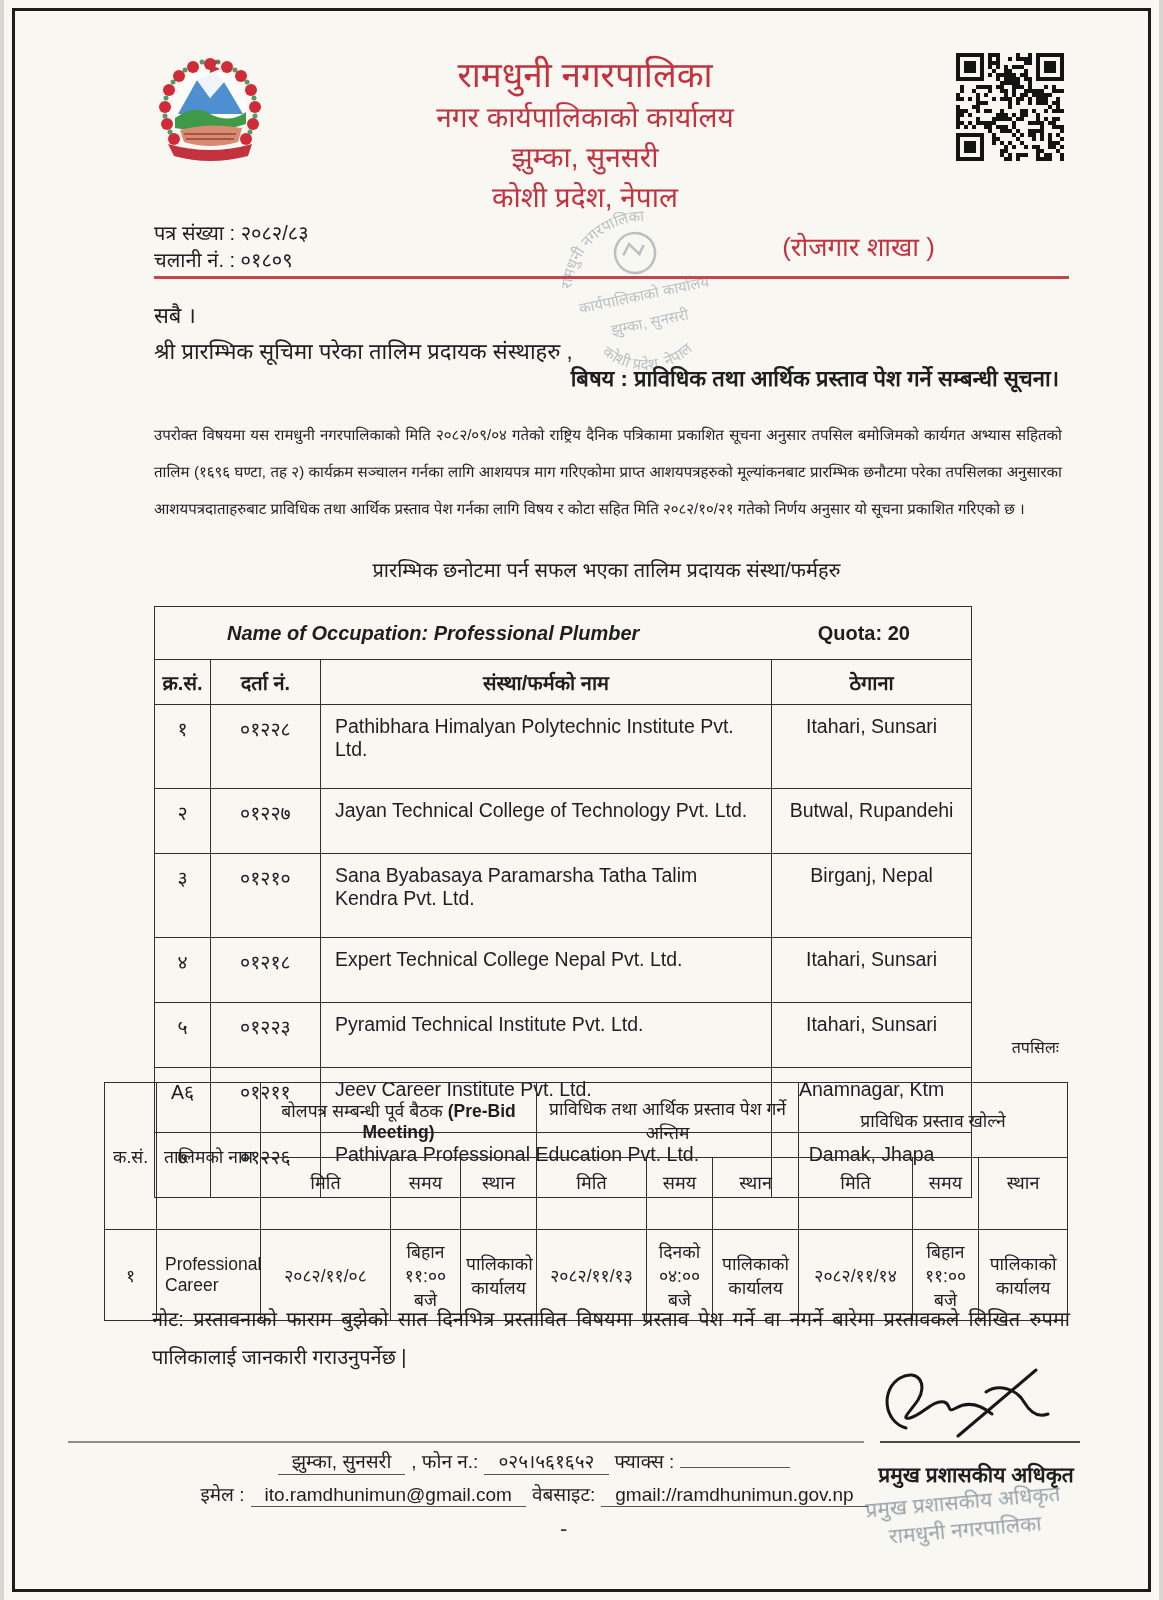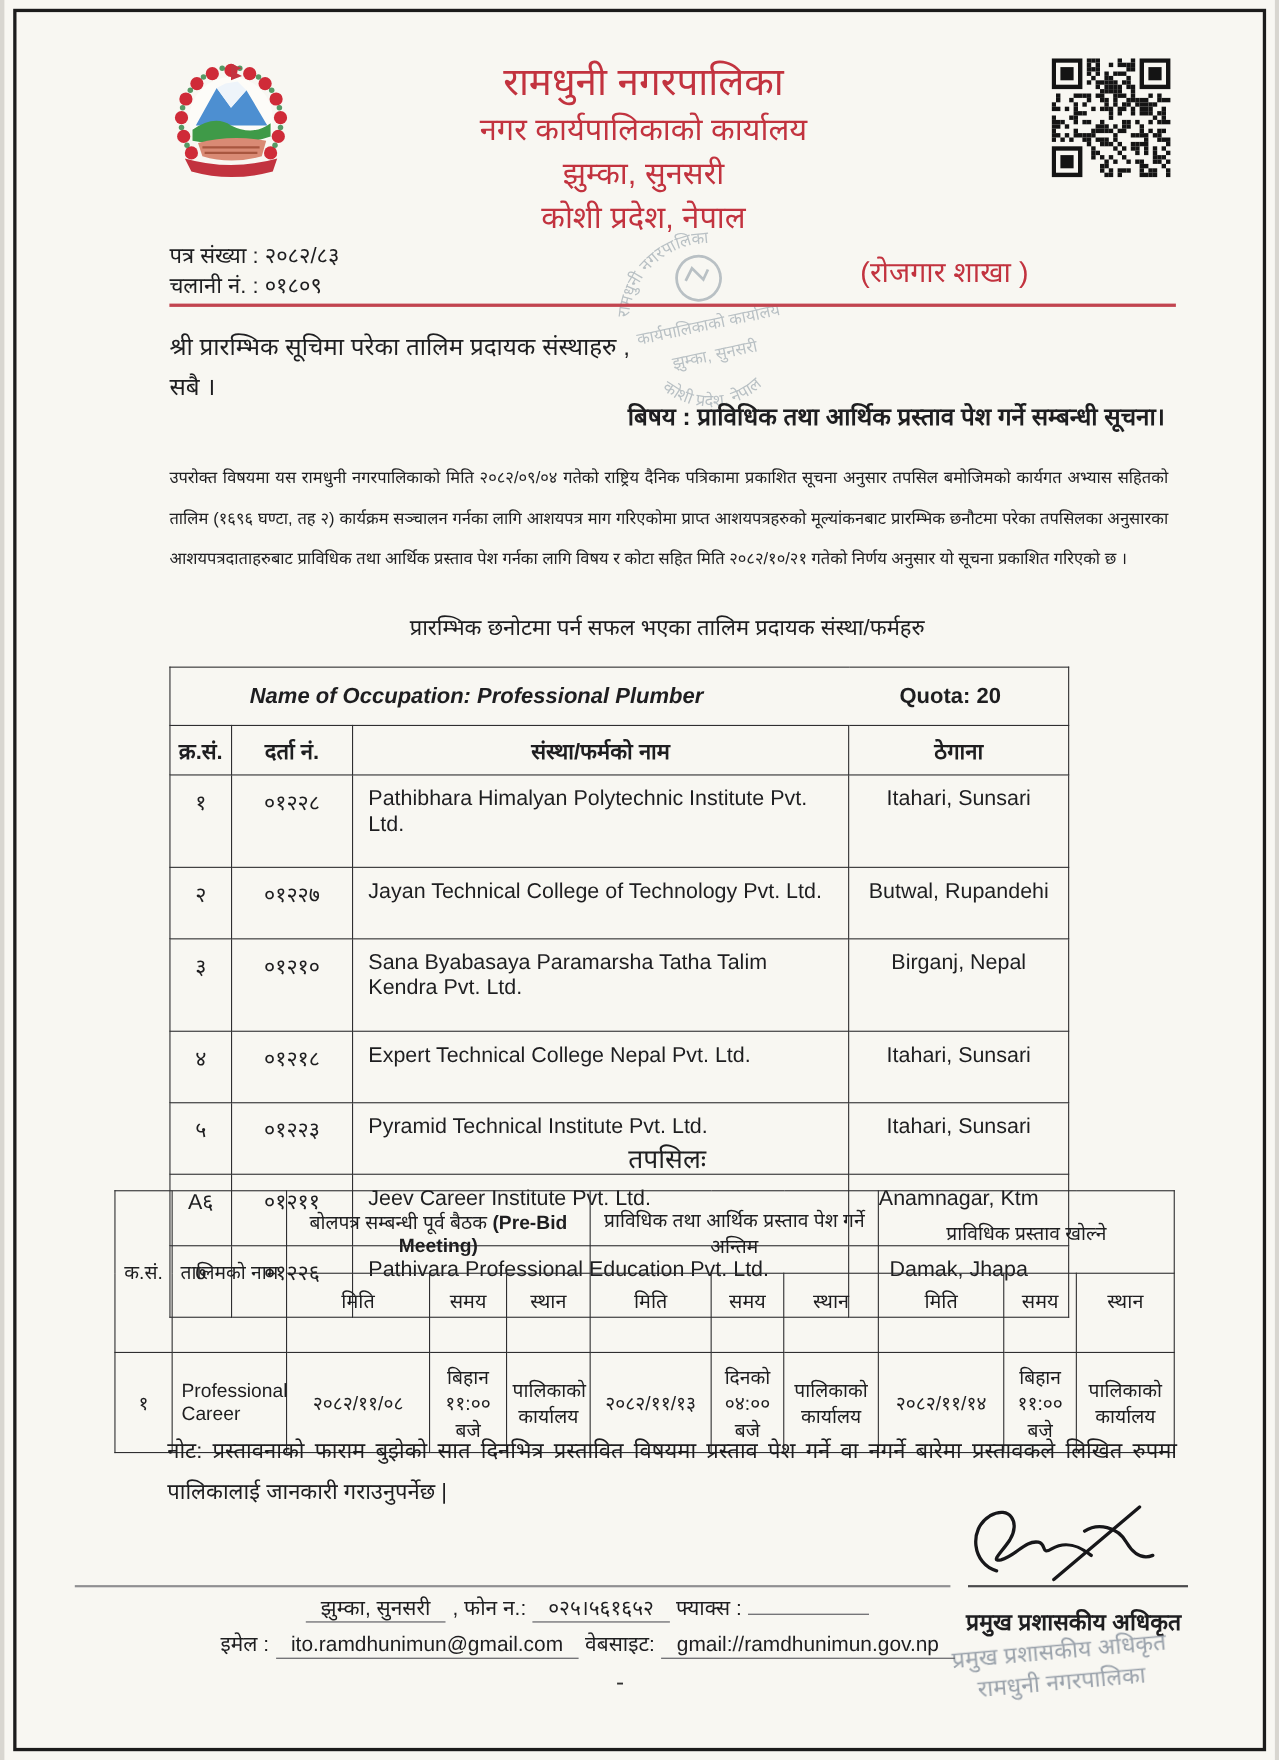--- a/index.html
+++ b/index.html
@@ -35,21 +35,21 @@
   .tb1{position:absolute;left:150px;top:606px;width:818px;}
   .tb1 td,.tb1 th{border:1.6px solid #2f2f31;}
   .tb1 .band td{border-left:none;border-right:none;height:50px;font-weight:bold;font-size:20px;}
   .tb1 .band .occ{padding-left:72px;border-left:1.6px solid #2f2f31;font-style:italic;}
   .tb1 .band .quo{border-right:1.6px solid #2f2f31;padding-left:46px;}
   .tb1 .hrow th{height:42px;font-size:20px;font-weight:bold;text-align:center;}
   .tb1 .drow td{font-size:19.5px;vertical-align:top;padding:10px 8px 27px 8px;}
   .tb1 .drow .c-sn,.tb1 .drow .c-reg,.tb1 .drow .c-addr{text-align:center;}
   .tb1 .drow .c-name{text-align:left;padding-left:14px;}
 
-  .cap2{position:absolute;left:150px;top:1036px;width:905px;text-align:center;font-size:24px;}
+  .cap2{position:absolute;left:150px;top:1036px;width:905px;text-align:right;font-size:16px;}
 
   .tb2{position:absolute;left:100px;top:1082px;width:963px;table-layout:fixed;}
   .tb2 td,.tb2 th{border:1.6px solid #2f2f31;font-weight:normal;}
   .tb2 th{font-size:17.5px;}
   .tb2 .g{height:66px;padding:4px 6px;text-align:center;}
   .tb2 .g b{font-weight:bold;}
   .tb2 .sub th{height:58px;text-align:center;vertical-align:top;padding-top:12px;font-size:18px;}
   .tb2 .drow td{height:82px;font-size:17.5px;text-align:center;padding:4px 5px;}
   .tb2 .drow .c-tr{text-align:left;padding-left:8px;font-size:17.5px;}
 
@@ -399,22 +399,22 @@
   </div>
 
   <div class="refs">
     <div>पत्र संख्या : २०८२/८३</div>
     <div>चलानी नं. : ०१८०९</div>
   </div>
   <div class="section-line">(रोजगार शाखा )</div>
   <div class="red-rule"></div>
 
   <div class="recipient">
+    <div>सबै ।</div>
     <div>श्री प्रारम्भिक सूचिमा परेका तालिम प्रदायक संस्थाहरु ,</div>
-    <div>सबै ।</div>
   </div>
 
   <div class="subject">बिषय : प्राविधिक तथा आर्थिक प्रस्ताव पेश गर्ने सम्बन्धी सूचना।</div>
 
   <div class="body-par">उपरोक्त विषयमा यस रामधुनी नगरपालिकाको मिति २०८२/०९/०४ गतेको राष्ट्रिय दैनिक पत्रिकामा प्रकाशित सूचना अनुसार तपसिल बमोजिमको कार्यगत अभ्यास सहितको तालिम (१६९६ घण्टा, तह २) कार्यक्रम सञ्चालन गर्नका लागि आशयपत्र माग गरिएकोमा प्राप्त आशयपत्रहरुको मूल्यांकनबाट प्रारम्भिक छनौटमा परेका तपसिलका अनुसारका आशयपत्रदाताहरुबाट प्राविधिक तथा आर्थिक प्रस्ताव पेश गर्नका लागि विषय र कोटा सहित मिति २०८२/१०/२१ गतेको निर्णय अनुसार यो सूचना प्रकाशित गरिएको छ ।</div>
 
   <div class="cap1">प्रारम्भिक छनोटमा पर्न सफल भएका तालिम प्रदायक संस्था/फर्महरु</div>
 
   <table class="tb1">
     <colgroup>

